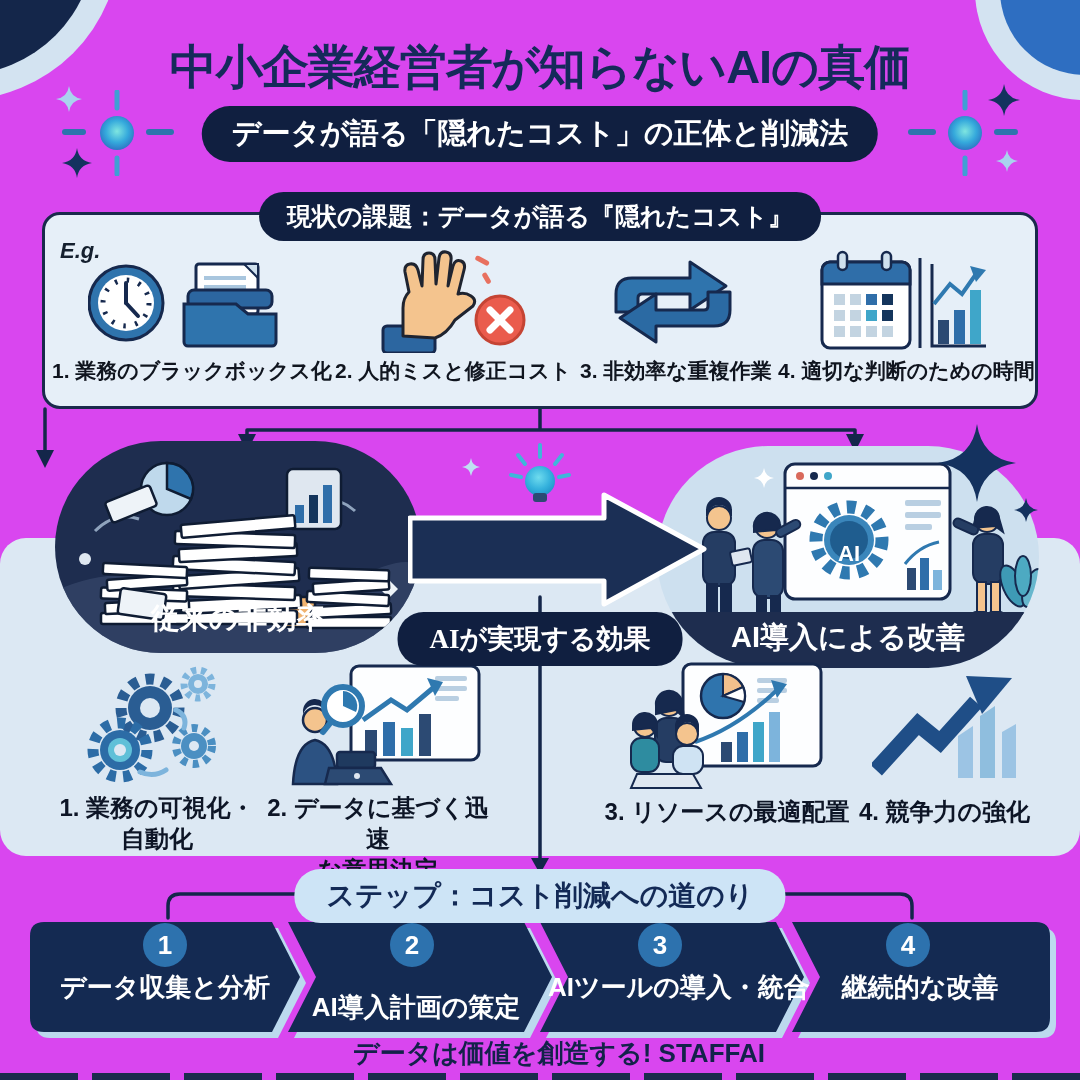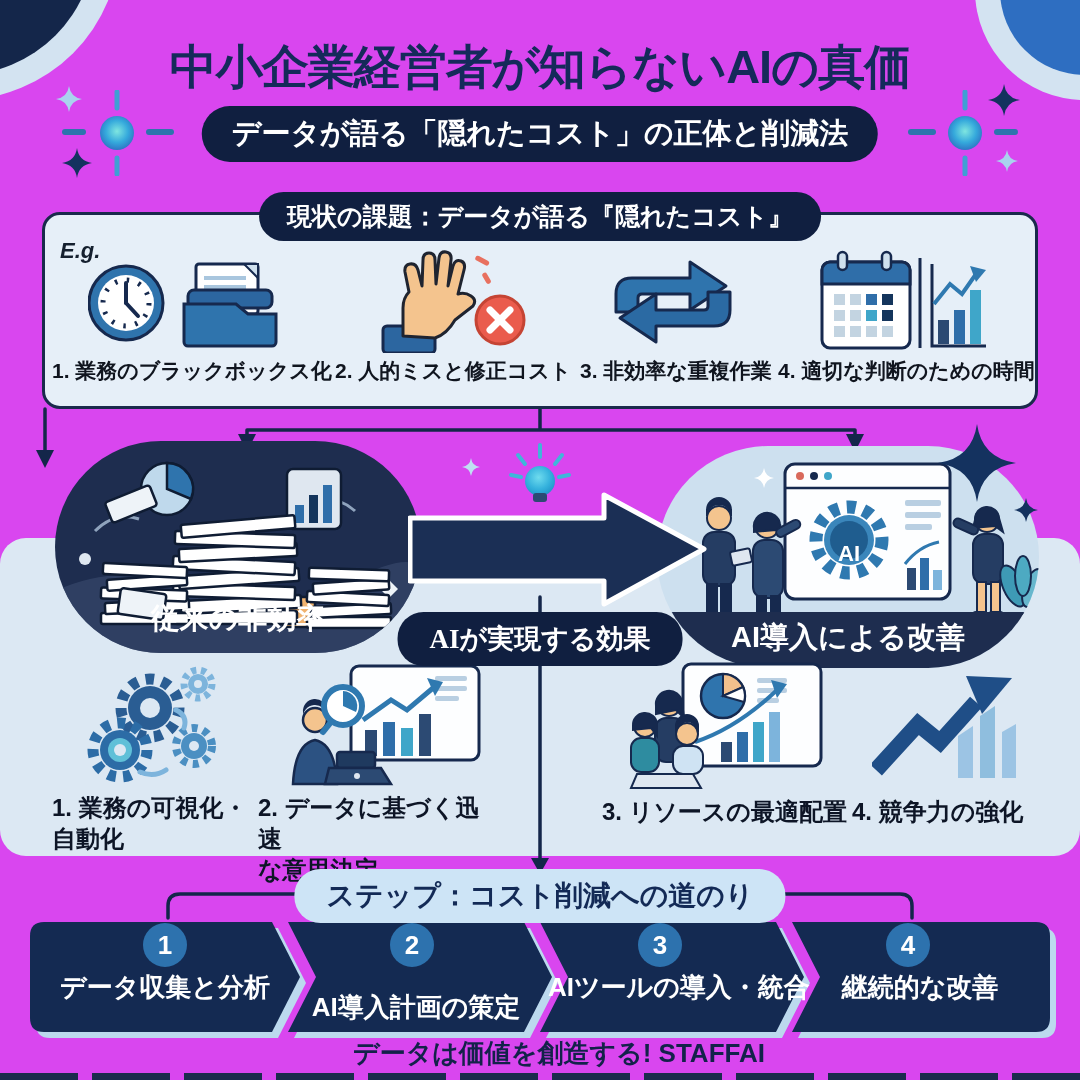--- a/index.html
+++ b/index.html
@@ -29,21 +29,21 @@
 
   
   .band{left:0;top:538px;width:1080px;height:318px;background:#dce8f3;border-radius:26px;z-index:0;}
   .blob-before{left:55px;top:441px;width:366px;height:212px;background:#1e2d4f;border-radius:106px;z-index:2;overflow:hidden;}
   .blob-after{left:657px;top:446px;width:382px;height:222px;background:#cde0ef;border-radius:111px;z-index:2;overflow:hidden;}
   .blob-after-base{position:absolute;left:0;right:0;bottom:0;height:56px;background:#1e2d4f;border-radius:46px 46px 111px 111px;}
   .blob-label{position:absolute;left:0;right:0;bottom:14px;text-align:center;color:#fff;font-size:29px;font-weight:800;z-index:3;}
   .arrow-wrap{left:408px;top:492px;z-index:3;}
   .arrow-label{left:416px;top:530px;width:200px;text-align:center;color:#fff;font-size:30px;font-weight:800;z-index:4;}
   .effects-pill{top:612px;font-size:27px;padding:9px 32px;font-family:Liberation Serif, serif;}
-  .effect-label{top:792px;font-size:24px;font-weight:800;color:#0d1526;line-height:1.3;z-index:4;}
+  .effect-label{top:792px;font-size:24px;font-weight:800;color:#0d1526;line-height:1.3;text-align:center;z-index:4;}
 
   
   .steps-pill{top:869px;background:#cde4f6;color:#132a56;font-size:28px;font-weight:800;padding:8px 32px;border-radius:26px;}
   .step-circle{width:44px;height:44px;border-radius:50%;background:#2d72ae;color:#fff;font-size:26px;font-weight:800;
     display:flex;align-items:center;justify-content:center;z-index:5;top:923px;}
   .step-label{top:970px;color:#fff;font-size:26px;font-weight:800;text-align:center;z-index:5;white-space:nowrap;}
 
   .footer-note{left:0;right:0;top:1036px;text-align:center;font-size:26px;font-weight:800;color:#13224a;margin-left:38px;}
   .bottom-stripe{left:0;right:0;bottom:0;height:7px;
     background:repeating-linear-gradient(90deg,#1b2b4d 0 78px,rgba(0,0,0,0) 78px 92px);}

